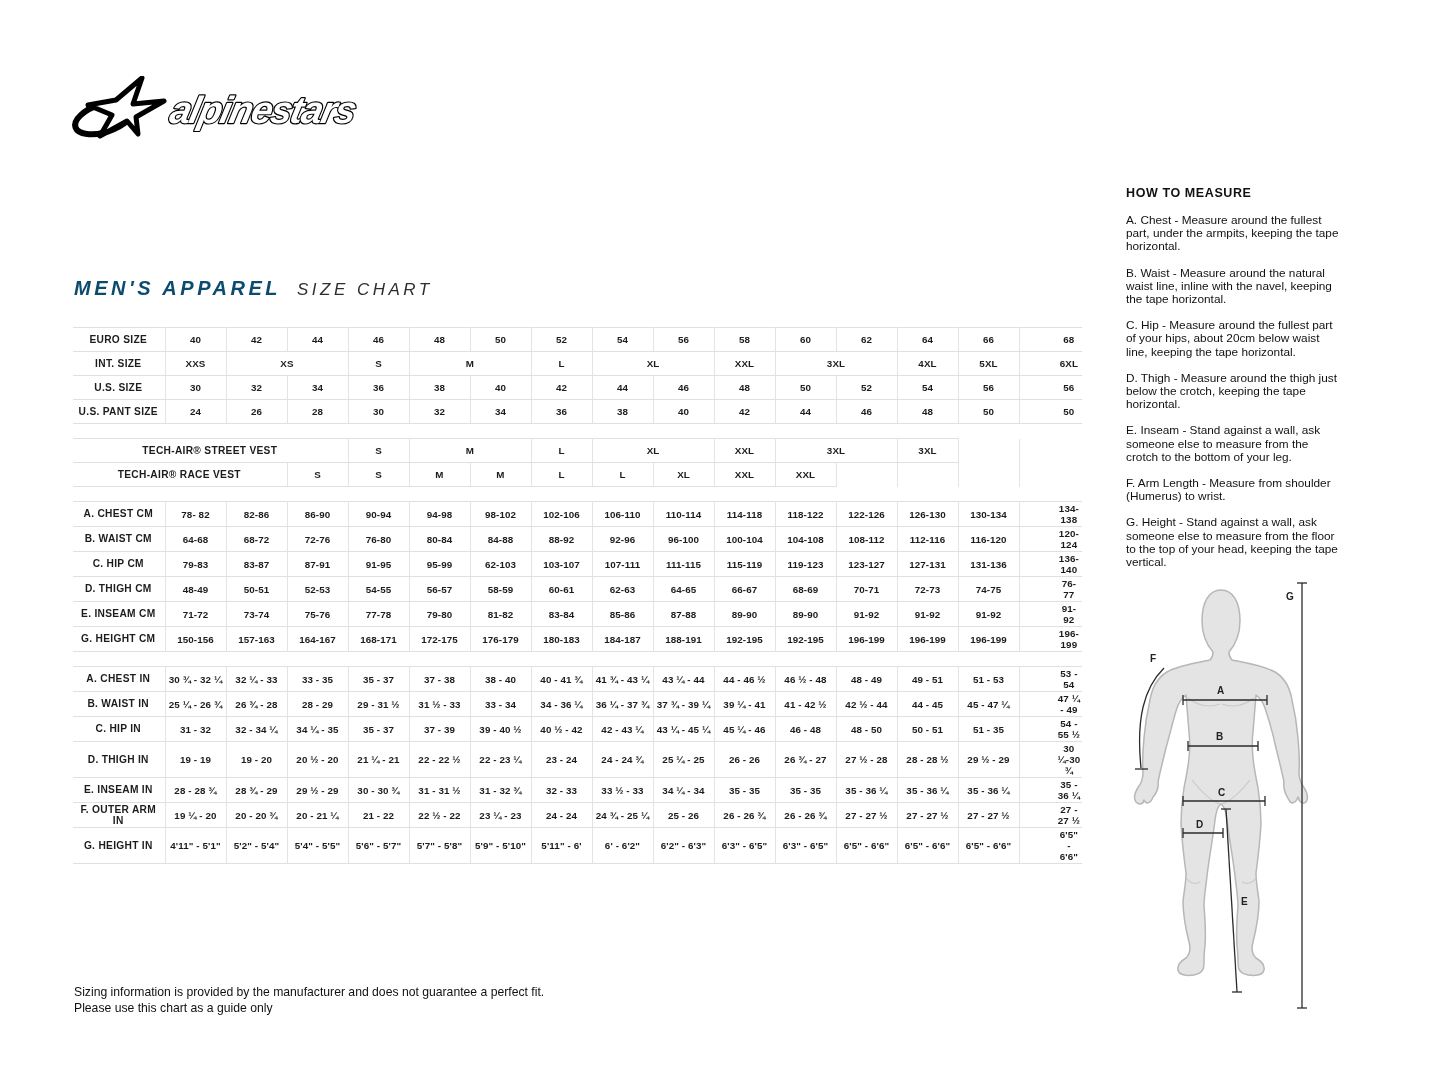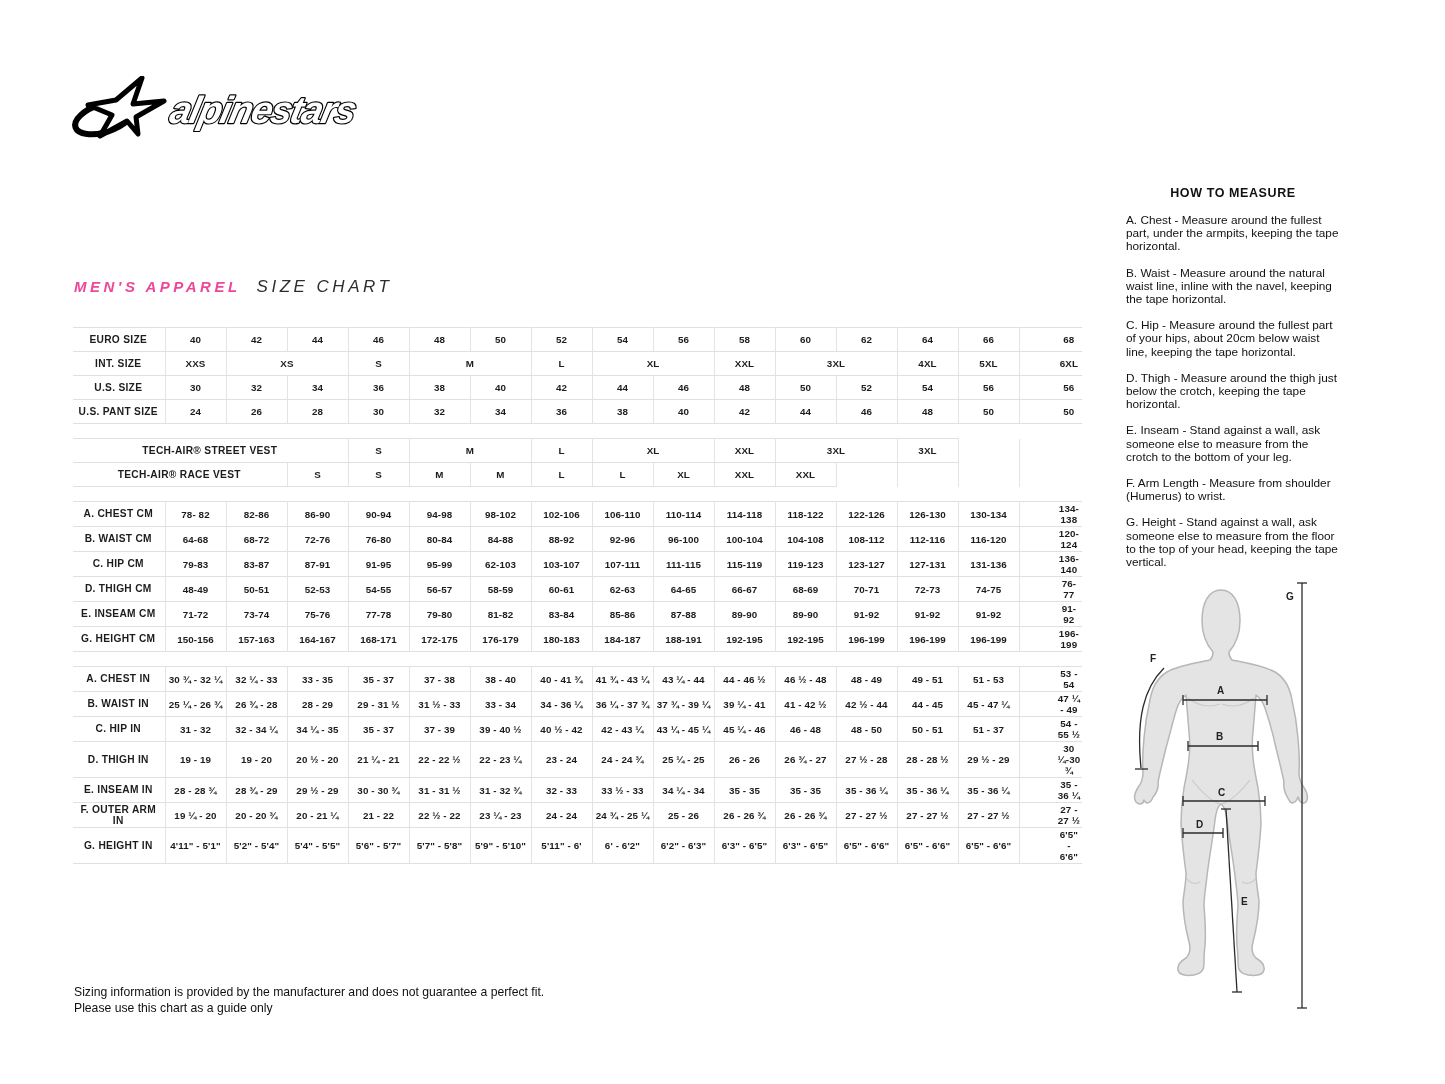--- a/index.html
+++ b/index.html
@@ -2,34 +2,34 @@
 <html><head>
 <meta charset="utf-8">
 <style>
   html,body{margin:0;padding:0;background:#fff;}
   .page{position:relative;width:1445px;height:1084px;background:#ffffff;overflow:hidden;
         font-family:"Liberation Sans",sans-serif;color:#1c1c1c;}
   
   .logo{position:absolute;left:70px;top:76px;}
   
   .title{position:absolute;left:74px;top:277px;white-space:nowrap;font-style:italic;}
-  .title .main{font-weight:bold;font-size:15px;letter-spacing:3.5px;color:#ec4899;}
+  .title .main{font-weight:bold;font-size:20px;letter-spacing:3.5px;color:#0c4a6e;}
   .title .sub{font-weight:normal;font-size:17px;letter-spacing:3.5px;color:#2e2e2e;margin-left:16px;}
   
   table.size{position:absolute;left:73px;top:327px;border-collapse:collapse;table-layout:fixed;}
   table.size td{height:21px;font-size:9.8px;font-weight:bold;text-align:center;vertical-align:middle;
        padding:1px 2px;border-top:1px solid #e0e0e0;border-bottom:1px solid #e0e0e0;
        border-left:1px solid #e4e4e4;border-right:1px solid #e4e4e4;color:#1c1c1c;letter-spacing:0.1px;}
   table.size td.lbl{text-align:center;font-size:10.2px;letter-spacing:0.3px;border-left:none;padding-left:1px;line-height:1.1;}
   table.size td:last-child{border-right:none;padding-left:38px;}
   table.size tr.gap td{border:none;height:12px;}
   table.size td.nb{border-top:none;border-bottom:none;border-right:none;}
   
   .htm{position:absolute;left:1126px;top:186px;width:214px;}
-  .htm h3{margin:0 0 14px 0;font-size:12.5px;font-weight:bold;letter-spacing:0.6px;color:#111;text-align:center;}
+  .htm h3{margin:0 0 14px 0;font-size:12.5px;font-weight:bold;letter-spacing:0.6px;color:#111;}
   .htm p{margin:4px 0 13px 0;font-size:11.8px;line-height:13.2px;color:#111;}
   
   .diagram{position:absolute;left:1128px;top:568px;}
   
   .footer{position:absolute;left:74px;top:984px;font-size:12.2px;line-height:16px;color:#111;}
 </style>
 </head>
 <body>
 
 <div class="page">
@@ -323,21 +323,21 @@
           <td colspan="1">35  - 37</td>
           <td colspan="1">37  - 39</td>
           <td colspan="1">39 - 40 ½</td>
           <td colspan="1">40 ½ - 42</td>
           <td colspan="1">42  - 43 ¼</td>
           <td colspan="1">43 ¼ - 45 ¼</td>
           <td colspan="1">45 ¼ - 46</td>
           <td colspan="1">46  - 48</td>
           <td colspan="1">48  - 50</td>
           <td colspan="1">50 - 51</td>
-          <td colspan="1">51  - 37</td>
+          <td colspan="1">51  - 35</td>
           <td colspan="1">54  - 55 ½</td>
         </tr>
         <tr>
           <td class="lbl" colspan="1">D. THIGH IN</td>
           <td colspan="1">19  - 19</td>
           <td colspan="1">19  - 20</td>
           <td colspan="1">20 ½ - 20</td>
           <td colspan="1">21 ¼ - 21</td>
           <td colspan="1">22 - 22 ½</td>
           <td colspan="1">22  - 23 ¼</td>

